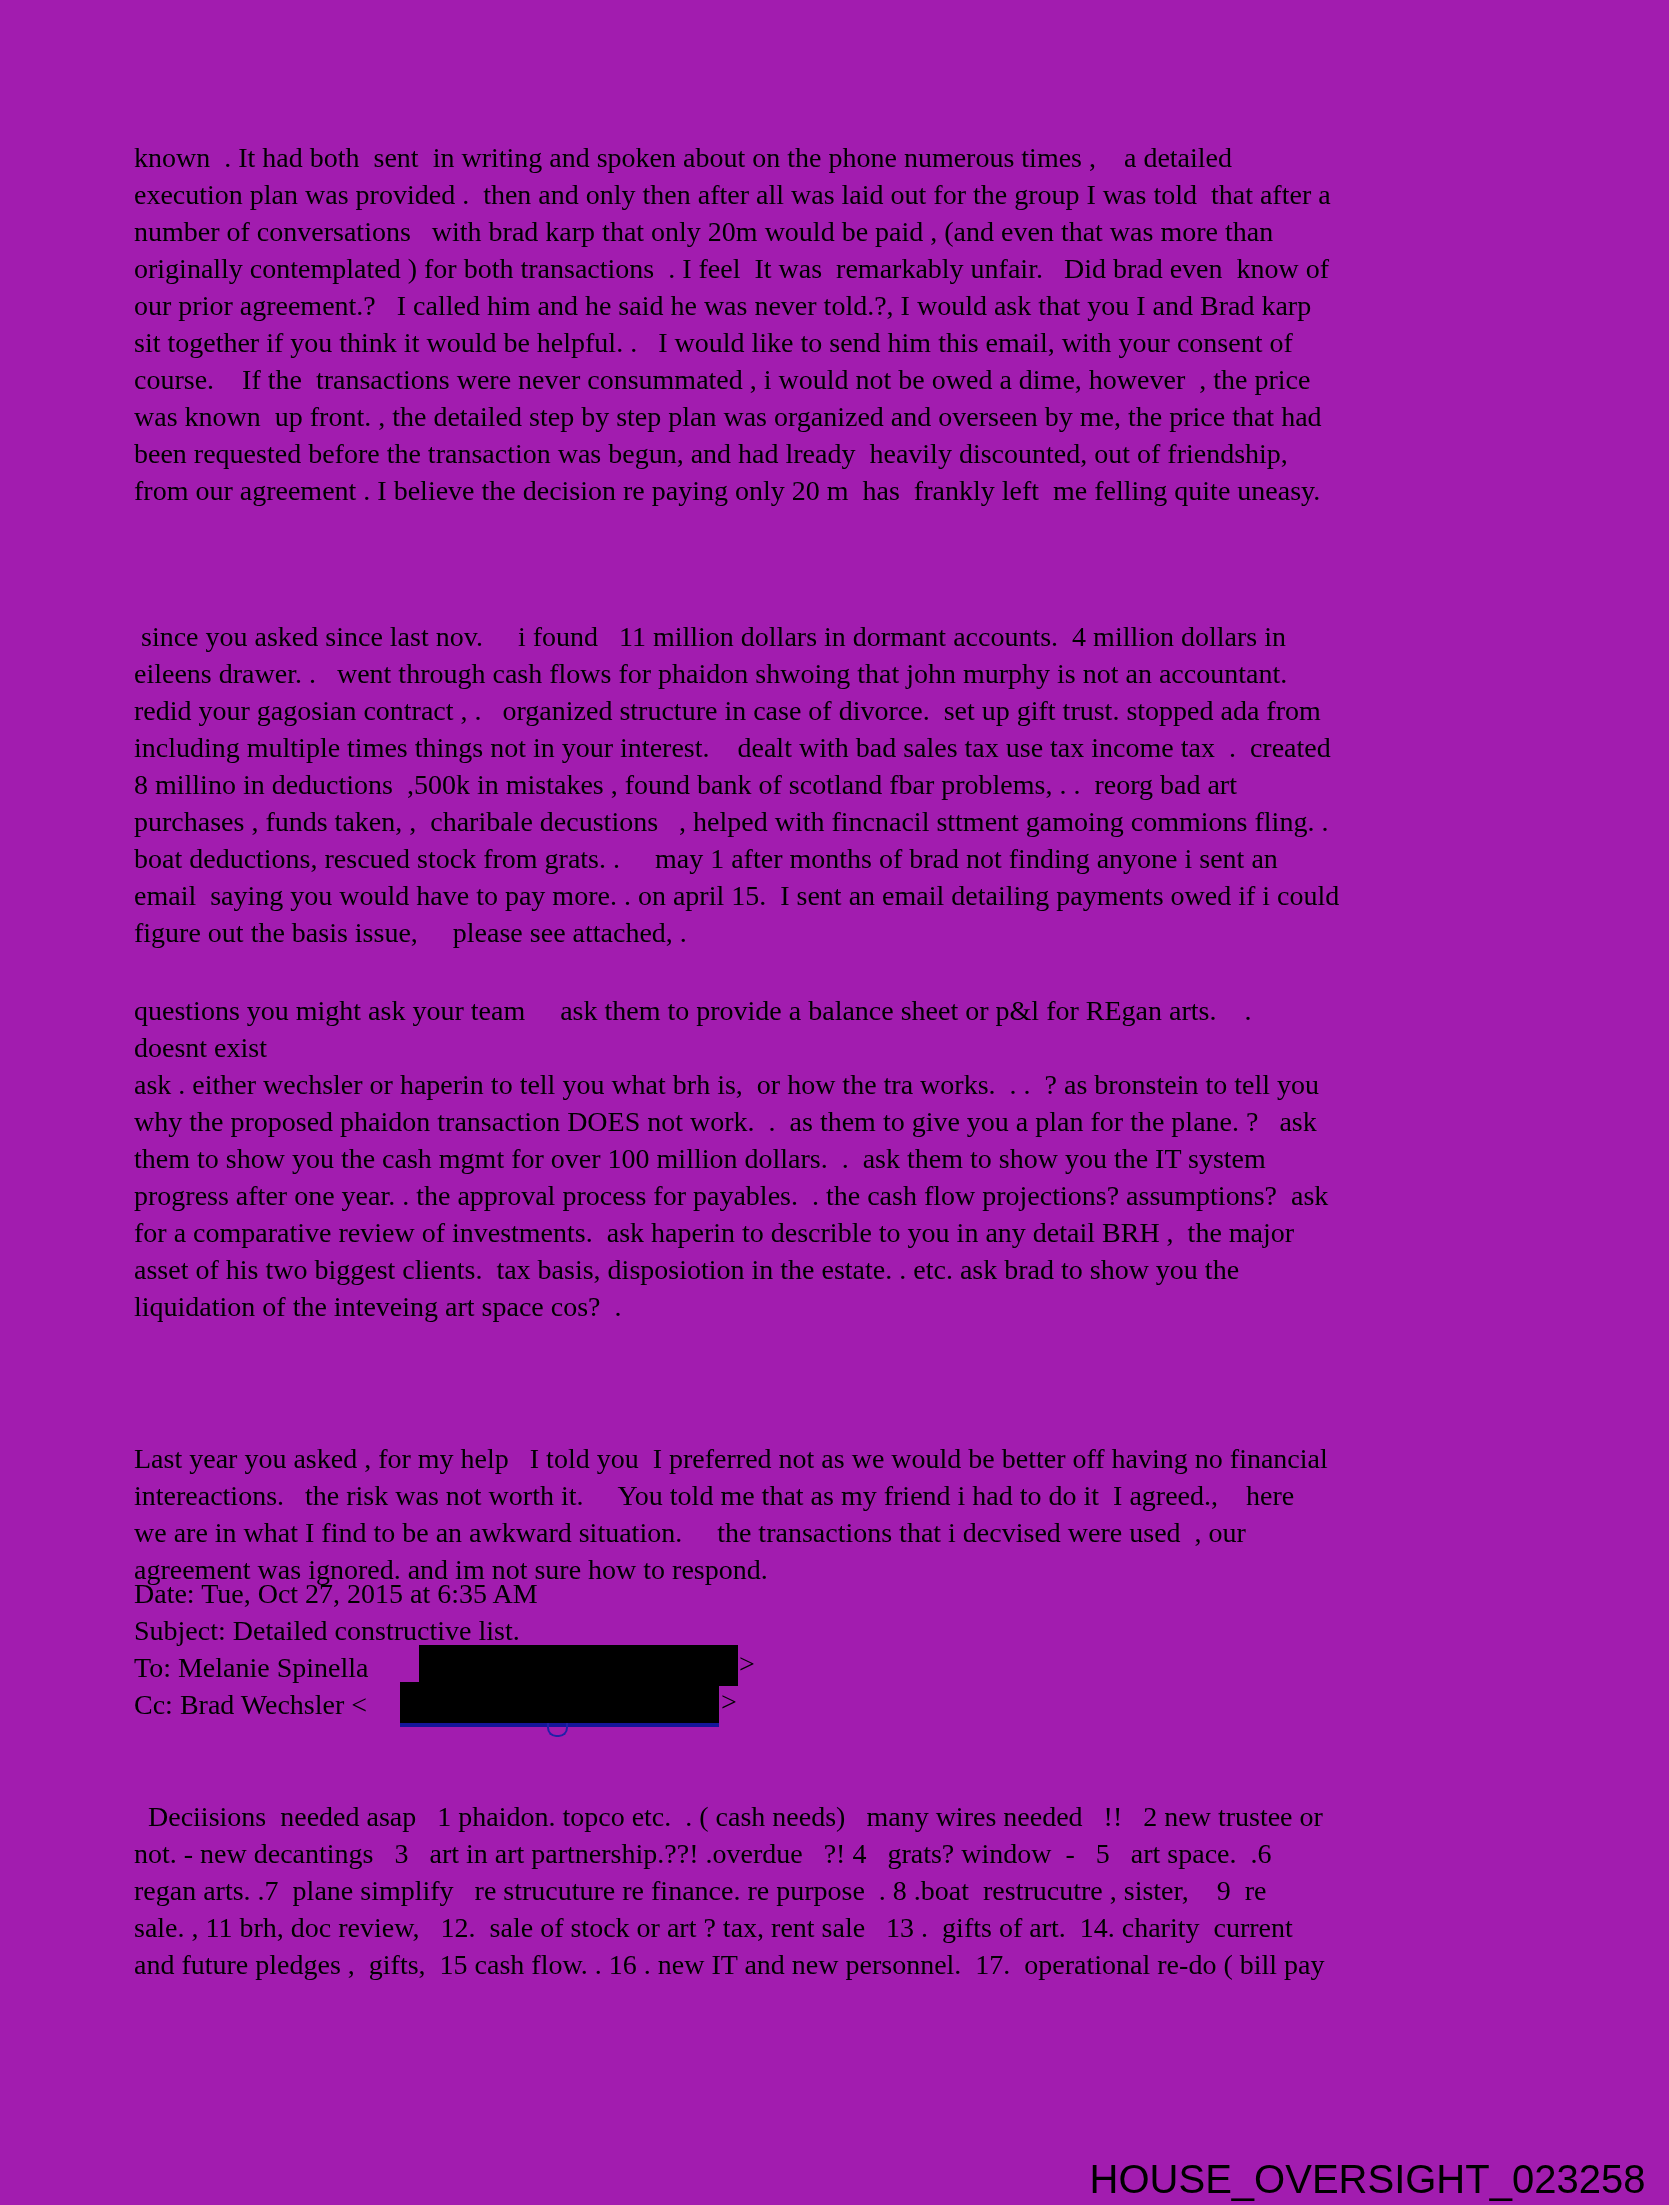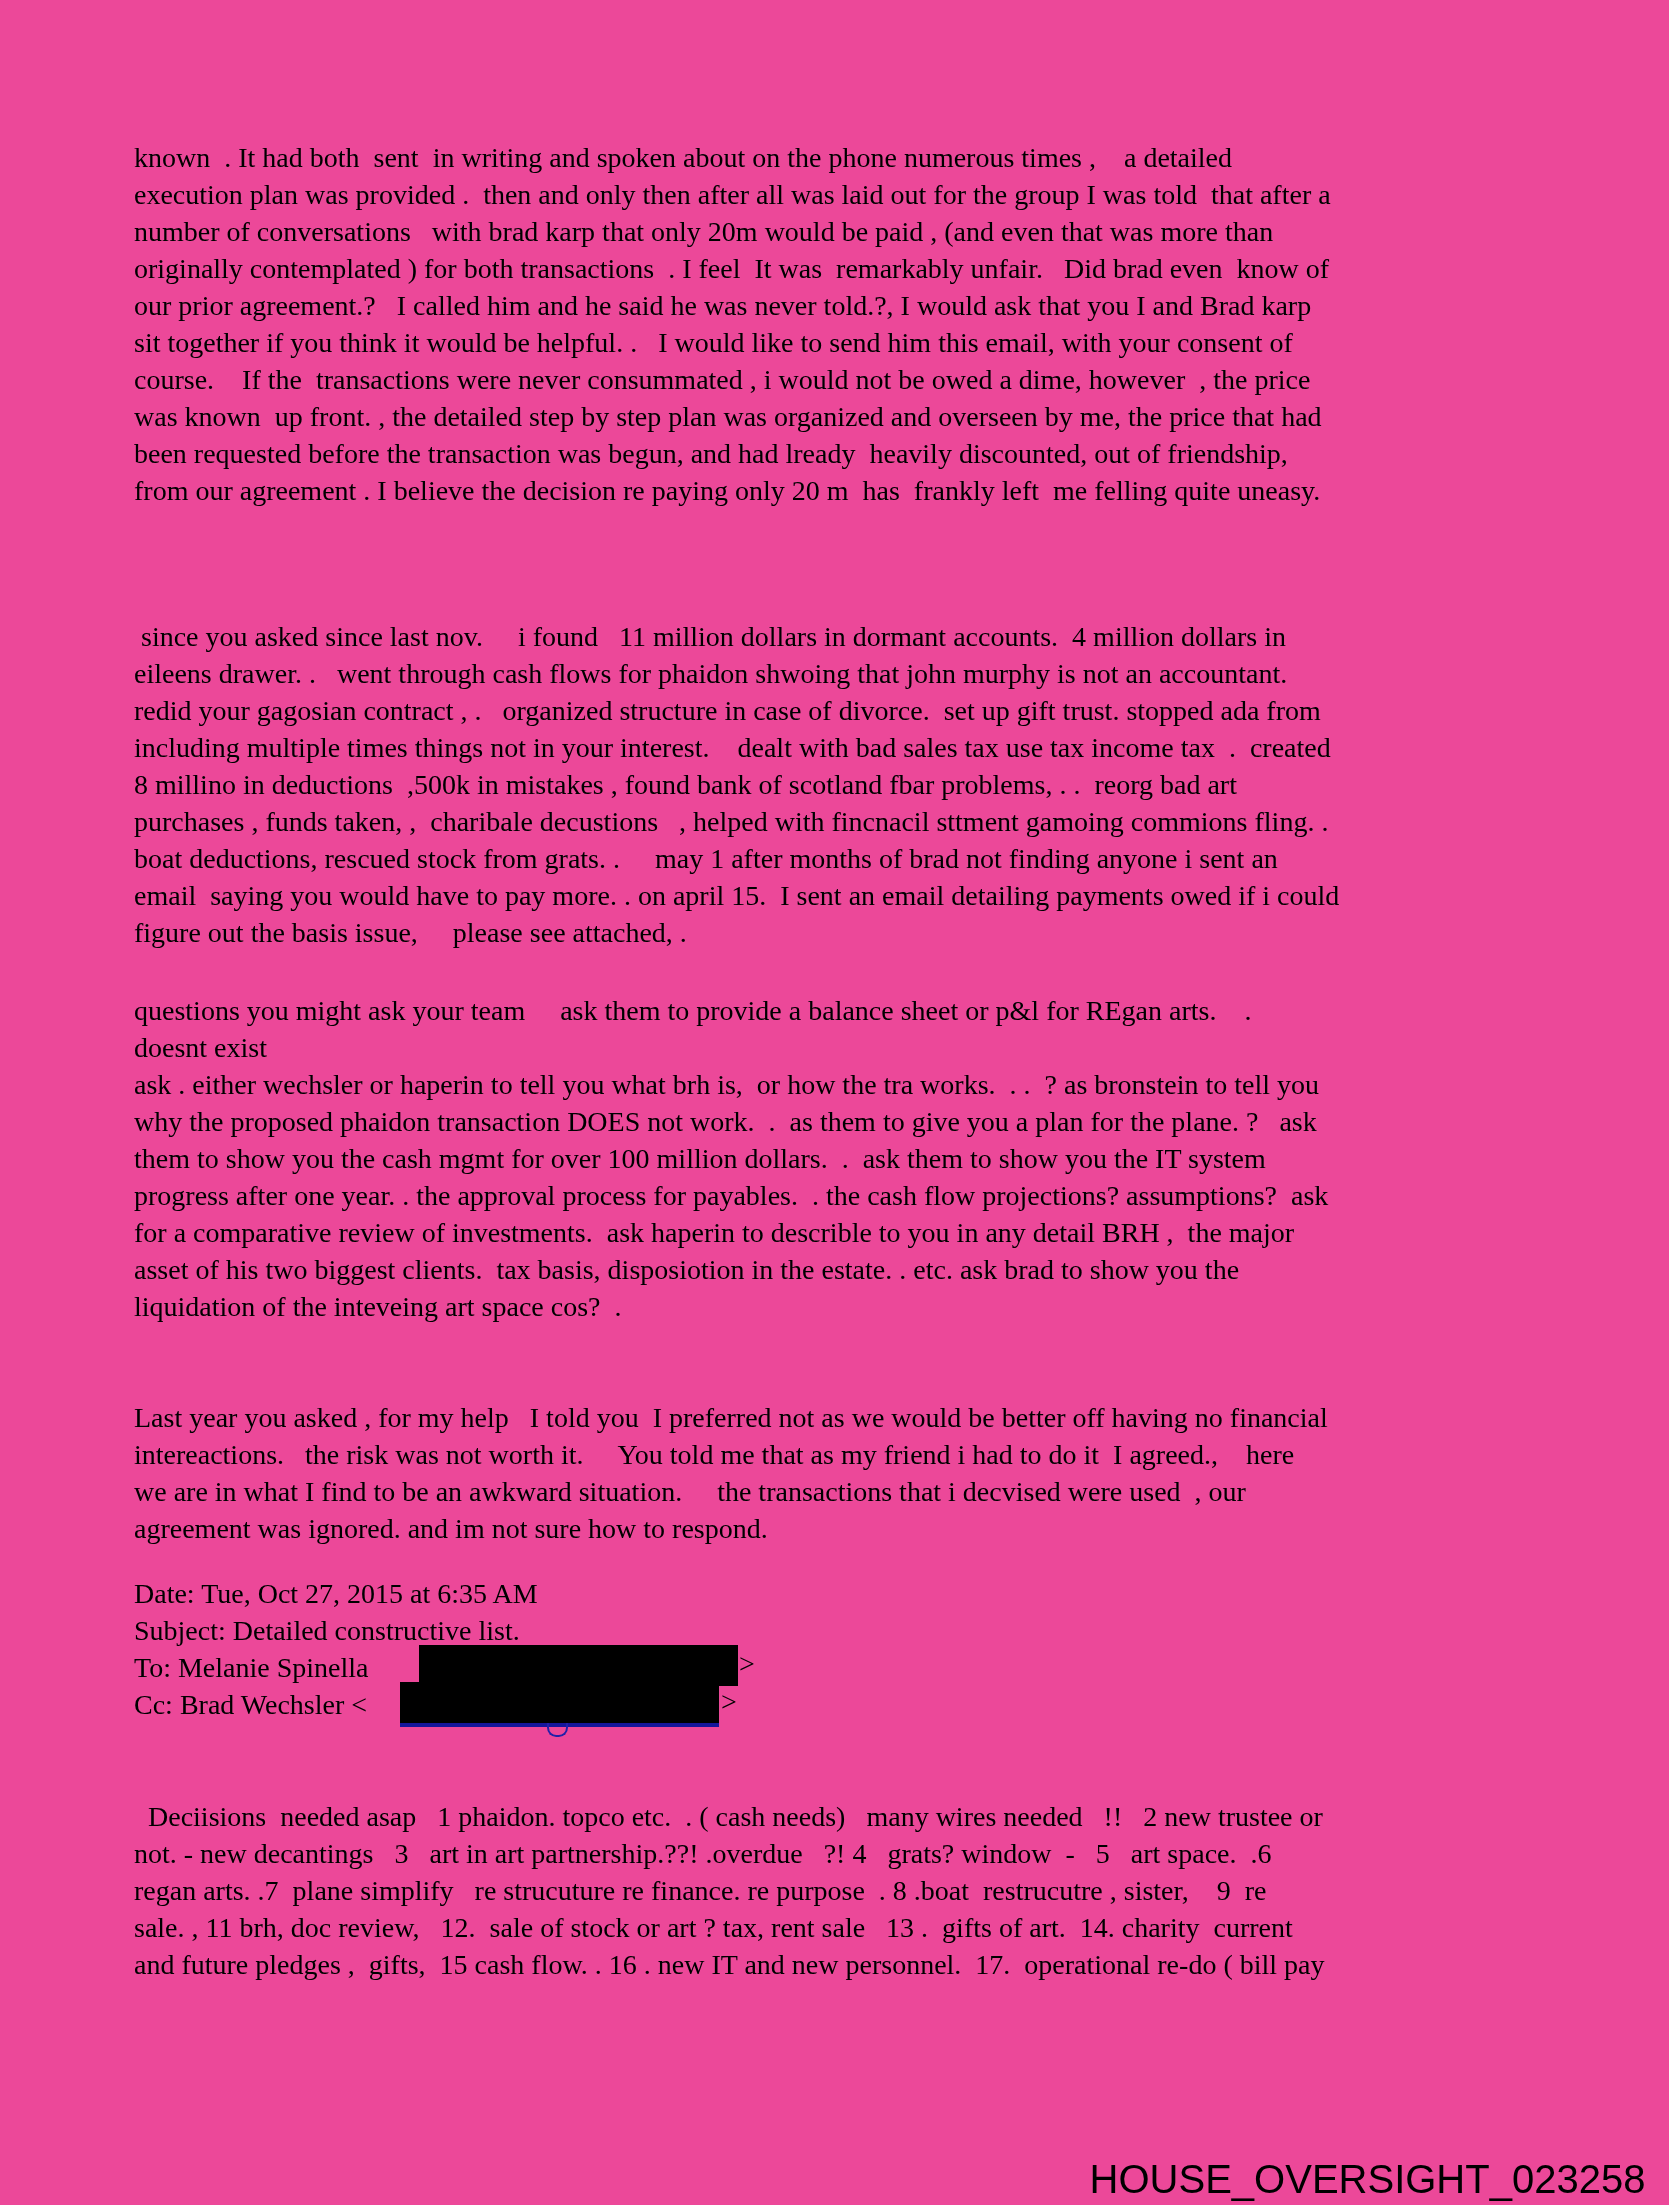--- a/index.html
+++ b/index.html
@@ -4,21 +4,21 @@
 <style>
   html, body {
     margin: 0;
     padding: 0;
     background: #ffffff;
   }
   .page {
     position: relative;
     width: 1669px;
     height: 2205px;
-    background: #ec4899;
+    background: #a21caf;
     font-family: "Liberation Serif", "DejaVu Serif", serif;
     color: #000000;
     overflow: hidden;
   }
   .para {
     position: absolute;
     left: 134px;
     width: 1460px;
   }
   .ln {
@@ -109,21 +109,21 @@
     <div class="ln">doesnt exist</div>
     <div class="ln">ask . either wechsler or haperin to tell you what brh is,  or how the tra works.  . .  ? as bronstein to tell you</div>
     <div class="ln">why the proposed phaidon transaction DOES not work.  .  as them to give you a plan for the plane. ?   ask</div>
     <div class="ln">them to show you the cash mgmt for over 100 million dollars.  .  ask them to show you the IT system</div>
     <div class="ln">progress after one year. . the approval process for payables.  . the cash flow projections? assumptions?  ask</div>
     <div class="ln">for a comparative review of investments.  ask haperin to describle to you in any detail BRH ,  the major</div>
     <div class="ln">asset of his two biggest clients.  tax basis, disposiotion in the estate. . etc. ask brad to show you the</div>
     <div class="ln">liquidation of the inteveing art space cos?  .</div>
   </div>
 
-  <div class="para" style="top:1399px">
+  <div class="para" style="top:1440px">
     <div class="ln">Last year you asked , for my help   I told you  I preferred not as we would be better off having no financial</div>
     <div class="ln">intereactions.   the risk was not worth it.     You told me that as my friend i had to do it  I agreed.,    here</div>
     <div class="ln">we are in what I find to be an awkward situation.     the transactions that i decvised were used  , our</div>
     <div class="ln">agreement was ignored. and im not sure how to respond.</div>
   </div>
 
   <div class="para hdr" style="top:1575px">
     <div class="ln">Date: Tue, Oct 27, 2015 at 6:35 AM</div>
     <div class="ln">Subject: Detailed constructive list.</div>
     <div class="ln"><span>To: Melanie Spinella </span></div>

